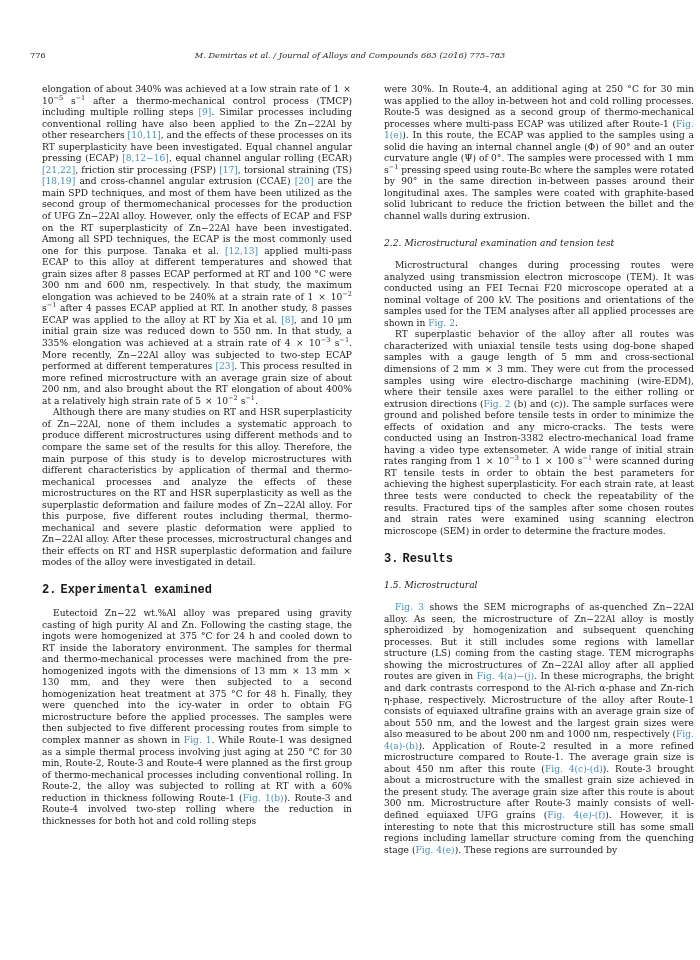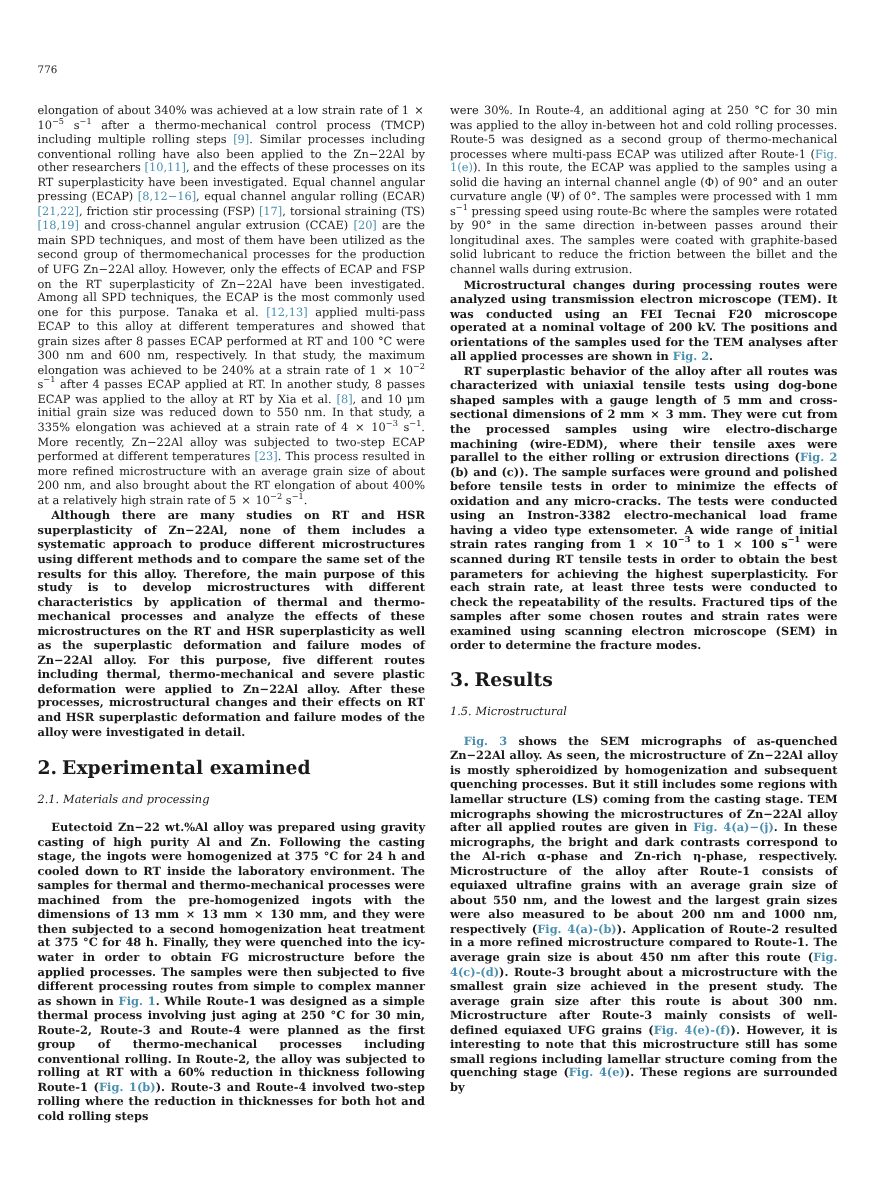--- a/index.html
+++ b/index.html
@@ -45,51 +45,52 @@
     text-align: center;
     font-size: 8.2px;
     font-style: italic;
     color: #222;
     letter-spacing: 0.05px;
   }
 
   
   .columns {
     display: flex;
-    gap: 20px;
+    gap: 32px;
     align-items: flex-start;
+    margin-left: 12px;
   }
   .col {
     width: 310px;
     flex: 0 0 310px;
   }
 
   p.para {
     margin: 0;
     font-size: 9.1px;
     line-height: 11.55px;
     text-align: justify;
     text-justify: inter-word;
     hyphens: manual;
     letter-spacing: 0.01px;
   }
   p.para.indent {
     text-indent: 11px;
-    font-weight: bold;
   }
   p.para + p.para {
     margin-top: 0;
   }
 
   h2.sec {
     margin: 15.5px 0 0 0;
-    font-size: 15px;
+    font-size: 12px;
     font-weight: bold;
     line-height: 12px;
     letter-spacing: 0.01px;
+    font-family: Liberation Mono, monospace;
   }
   h2.sec .num { margin-right: 4px; }
 
   h3.subsec {
     margin: 14px 0 0 0;
     font-size: 9.1px;
     font-weight: normal;
     font-style: italic;
     line-height: 12px;
     letter-spacing: 0.01px;
@@ -112,45 +113,46 @@
   }
   .times { padding: 0 1px; }
 </style>
 </head>
 <body>
 
 <div class="page">
 
   <div class="running-head">
     <span class="folio">776</span>
+    <span class="head-title">M. Demirtas et al. / Journal of Alloys and Compounds 663 (2016) 775–783</span>
   </div>
 
   <div class="columns">
 
     <div class="col">
 
       <p class="para">elongation of about 340% was achieved at a low strain rate of 1 <span class="times">×</span> 10<sup>−5</sup> s<sup>−1</sup> after a thermo-mechanical control process (TMCP) including multiple rolling steps <a class="ref">[9]</a>. Similar processes including conventional rolling have also been applied to the Zn−22Al by other researchers <a class="ref">[10,11]</a>, and the effects of these processes on its RT superplasticity have been investigated. Equal channel angular pressing (ECAP) <a class="ref">[8,12−16]</a>, equal channel angular rolling (ECAR) <a class="ref">[21,22]</a>, friction stir processing (FSP) <a class="ref">[17]</a>, torsional straining (TS) <a class="ref">[18,19]</a> and cross-channel angular extrusion (CCAE) <a class="ref">[20]</a> are the main SPD techniques, and most of them have been utilized as the second group of thermomechanical processes for the production of UFG Zn−22Al alloy. However, only the effects of ECAP and FSP on the RT superplasticity of Zn−22Al have been investigated. Among all SPD techniques, the ECAP is the most commonly used one for this purpose. Tanaka et al. <a class="ref">[12,13]</a> applied multi-pass ECAP to this alloy at different temperatures and showed that grain sizes after 8 passes ECAP performed at RT and 100 °C were 300 nm and 600 nm, respectively. In that study, the maximum elongation was achieved to be 240% at a strain rate of 1 <span class="times">×</span> 10<sup>−2</sup> s<sup>−1</sup> after 4 passes ECAP applied at RT. In another study, 8 passes ECAP was applied to the alloy at RT by Xia et al. <a class="ref">[8]</a>, and 10 μm initial grain size was reduced down to 550 nm. In that study, a 335% elongation was achieved at a strain rate of 4 <span class="times">×</span> 10<sup>−3</sup> s<sup>−1</sup>. More recently, Zn−22Al alloy was subjected to two-step ECAP performed at different temperatures <a class="ref">[23]</a>. This process resulted in more refined microstructure with an average grain size of about 200 nm, and also brought about the RT elongation of about 400% at a relatively high strain rate of 5 <span class="times">×</span> 10<sup>−2</sup> s<sup>−1</sup>.</p>
       <p class="para indent">Although there are many studies on RT and HSR superplasticity of Zn−22Al, none of them includes a systematic approach to produce different microstructures using different methods and to compare the same set of the results for this alloy. Therefore, the main purpose of this study is to develop microstructures with different characteristics by application of thermal and thermo-mechanical processes and analyze the effects of these microstructures on the RT and HSR superplasticity as well as the superplastic deformation and failure modes of Zn−22Al alloy. For this purpose, five different routes including thermal, thermo-mechanical and severe plastic deformation were applied to Zn−22Al alloy. After these processes, microstructural changes and their effects on RT and HSR superplastic deformation and failure modes of the alloy were investigated in detail.</p>
 
       <h2 class="sec">
         <span class="num">2.</span><span>Experimental examined</span>
       </h2>
 
-      <h3 class="subsec">
-        <span class="num">2.1.</span><span>Materials and processing</span>
-      </h3>
 
       <p class="para indent">Eutectoid Zn−22 wt.%Al alloy was prepared using gravity casting of high purity Al and Zn. Following the casting stage, the ingots were homogenized at 375 °C for 24 h and cooled down to RT inside the laboratory environment. The samples for thermal and thermo-mechanical processes were machined from the pre-homogenized ingots with the dimensions of 13 mm <span class="times">×</span> 13 mm <span class="times">×</span> 130 mm, and they were then subjected to a second homogenization heat treatment at 375 °C for 48 h. Finally, they were quenched into the icy-water in order to obtain FG microstructure before the applied processes. The samples were then subjected to five different processing routes from simple to complex manner as shown in <a class="ref">Fig. 1</a>. While Route-1 was designed as a simple thermal process involving just aging at 250 °C for 30 min, Route-2, Route-3 and Route-4 were planned as the first group of thermo-mechanical processes including conventional rolling. In Route-2, the alloy was subjected to rolling at RT with a 60% reduction in thickness following Route-1 (<a class="ref">Fig. 1(b)</a>). Route-3 and Route-4 involved two-step rolling where the reduction in thicknesses for both hot and cold rolling steps</p>
 
     </div>
 
     <div class="col">
 
       <p class="para">were 30%. In Route-4, an additional aging at 250 °C for 30 min was applied to the alloy in-between hot and cold rolling processes. Route-5 was designed as a second group of thermo-mechanical processes where multi-pass ECAP was utilized after Route-1 (<a class="ref">Fig. 1(e)</a>). In this route, the ECAP was applied to the samples using a solid die having an internal channel angle (Φ) of 90° and an outer curvature angle (Ψ) of 0°. The samples were processed with 1 mm s<sup>−1</sup> pressing speed using route-Bc where the samples were rotated by 90° in the same direction in-between passes around their longitudinal axes. The samples were coated with graphite-based solid lubricant to reduce the friction between the billet and the channel walls during extrusion.</p>
 
+      <h3 class="subsec">
+        <span class="num">2.2.</span><span>Microstructural examination and tension test</span>
+      </h3>
 
       <p class="para indent">Microstructural changes during processing routes were analyzed using transmission electron microscope (TEM). It was conducted using an FEI Tecnai F20 microscope operated at a nominal voltage of 200 kV. The positions and orientations of the samples used for the TEM analyses after all applied processes are shown in <a class="ref">Fig. 2</a>.</p>
       <p class="para indent">RT superplastic behavior of the alloy after all routes was characterized with uniaxial tensile tests using dog-bone shaped samples with a gauge length of 5 mm and cross-sectional dimensions of 2 mm <span class="times">×</span> 3 mm. They were cut from the processed samples using wire electro-discharge machining (wire-EDM), where their tensile axes were parallel to the either rolling or extrusion directions (<a class="ref">Fig. 2</a> (b) and (c)). The sample surfaces were ground and polished before tensile tests in order to minimize the effects of oxidation and any micro-cracks. The tests were conducted using an Instron-3382 electro-mechanical load frame having a video type extensometer. A wide range of initial strain rates ranging from 1 <span class="times">×</span> 10<sup>−3</sup> to 1 <span class="times">×</span> 100 s<sup>−1</sup> were scanned during RT tensile tests in order to obtain the best parameters for achieving the highest superplasticity. For each strain rate, at least three tests were conducted to check the repeatability of the results. Fractured tips of the samples after some chosen routes and strain rates were examined using scanning electron microscope (SEM) in order to determine the fracture modes.</p>
 
       <h2 class="sec">
         <span class="num">3.</span><span>Results</span>
       </h2>
 
       <h3 class="subsec">
         <span class="num">1.5.</span><span>Microstructural</span>

